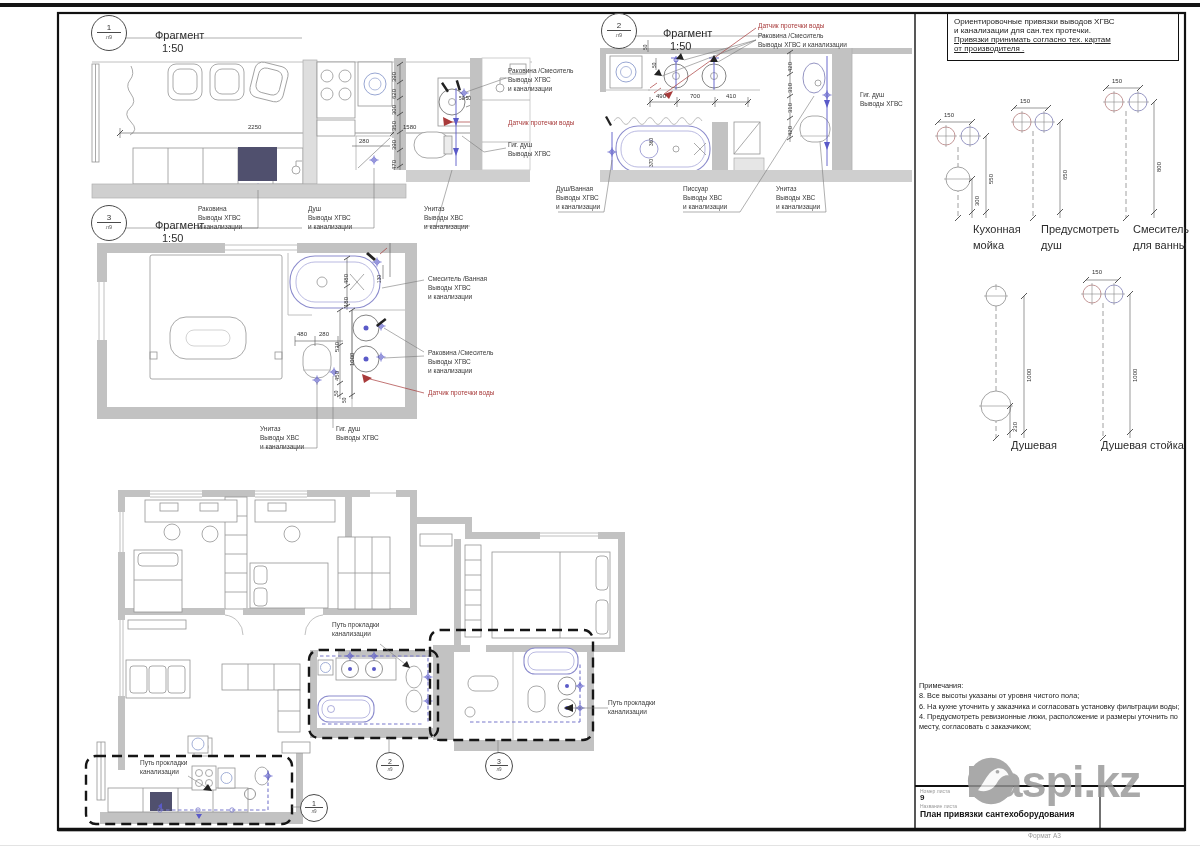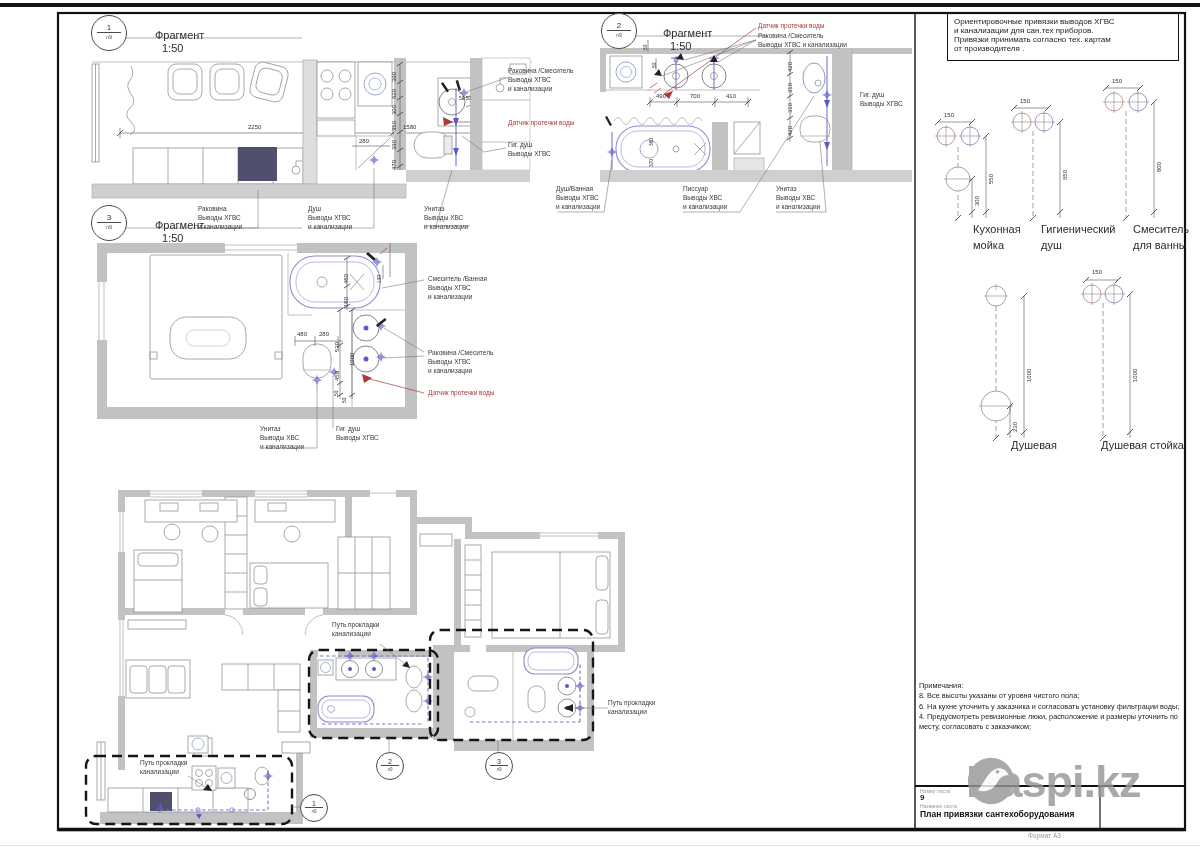--- a/index.html
+++ b/index.html
@@ -6,21 +6,21 @@
   #sheet{position:relative;width:1200px;height:848px;background:#fff;overflow:hidden;
          font-family:"Liberation Sans",sans-serif;}
   svg{position:absolute;left:0;top:0;z-index:1;}
   .t{position:absolute;z-index:2;font-size:6.5px;line-height:1.42;color:#3a3a3a;white-space:pre-line;}
   .t75{font-size:11px;color:#2c2c2c;margin-left:29px;}
   .dim{position:absolute;z-index:2;font-size:6px;color:#333;white-space:nowrap;}
   .d45{font-size:4.8px;}
   .rot{transform:rotate(-90deg);transform-origin:left top;}
   .red{color:#a83a3a;}
   .hn{position:absolute;z-index:2;font-size:8px;color:#222;white-space:nowrap;}
-  .hnu{}
+  .hnu{text-decoration:underline;}
   .fragc{position:absolute;z-index:2;width:34px;height:34px;border:1.3px solid #4a4a4a;border-radius:50%;
          display:flex;flex-direction:column;align-items:center;background:#fff;}
   .fragc .fn{font-size:8px;color:#333;height:16px;display:flex;align-items:flex-end;justify-content:center;
              border-bottom:1px solid #4a4a4a;width:70%;padding-bottom:0px;}
   .fragc .fs{font-size:5.5px;color:#555;padding-top:1px;}
   .refc{position:absolute;z-index:2;width:26px;height:26px;border:1.1px solid #4a4a4a;border-radius:50%;
         display:flex;flex-direction:column;align-items:center;background:#fff;}
   .refc .fn{font-size:7px;color:#333;height:12px;display:flex;align-items:flex-end;justify-content:center;
             border-bottom:1px solid #4a4a4a;width:68%;}
   .refc .fs{font-size:4.5px;color:#555;padding-top:1px;}
@@ -544,36 +544,36 @@
 <div class="dim rot d45" style="left:334px;top:396px">50</div>
 <div class="dim rot d45" style="left:342px;top:403px">50</div>
 
 <div class="dim" style="left:944px;top:112px">150</div>
 <div class="dim rot" style="left:988px;top:184px">550</div>
 <div class="dim rot" style="left:974px;top:206px">300</div>
 <div class="t t75" style="left:944px;top:222px">Кухонная
 мойка</div>
 <div class="dim" style="left:1020px;top:98px">150</div>
 <div class="dim rot" style="left:1062px;top:180px">650</div>
-<div class="t t75" style="left:1012px;top:222px">Гигиенический
+<div class="t t75" style="left:1012px;top:222px">Предусмотреть
 душ</div>
 <div class="dim" style="left:1112px;top:78px">150</div>
 <div class="dim rot" style="left:1156px;top:172px">800</div>
 <div class="t t75" style="left:1104px;top:222px">Смеситель
 для ванны</div>
 <div class="dim rot" style="left:1026px;top:382px">1000</div>
 <div class="dim rot" style="left:1012px;top:432px">230</div>
 <div class="t t75" style="left:982px;top:438px">Душевая</div>
 <div class="dim" style="left:1092px;top:269px">150</div>
 <div class="dim rot" style="left:1132px;top:382px">1000</div>
 <div class="t t75" style="left:1072px;top:438px">Душевая стойка</div>
 
 <div class="notebox">
   <div class="hn" style="position:static">Ориентировочные привязки выводов ХГВС</div>
-  <div class="hn" style="position:static">и канализации для сан.тех приборов.</div>
+  <div class="hn" style="position:static">и канализации для сан.тех протечки.</div>
   <div class="hn hnu" style="position:static">Привязки принимать согласно тех. картам</div>
   <div class="hn hnu" style="position:static">от производителя .</div>
 </div>
 
 <div class="notes">
   <p>Примечания:</p>
   <p>8.  Все высоты указаны от уровня чистого пола;</p>
   <p>6.  На кухне уточнить у заказчика и согласовать установку фильтрации воды;</p>
   <p>4.  Предусмотреть ревизионные люки, расположение и размеры уточнить по месту, согласовать с заказчиком;</p>
 </div>

